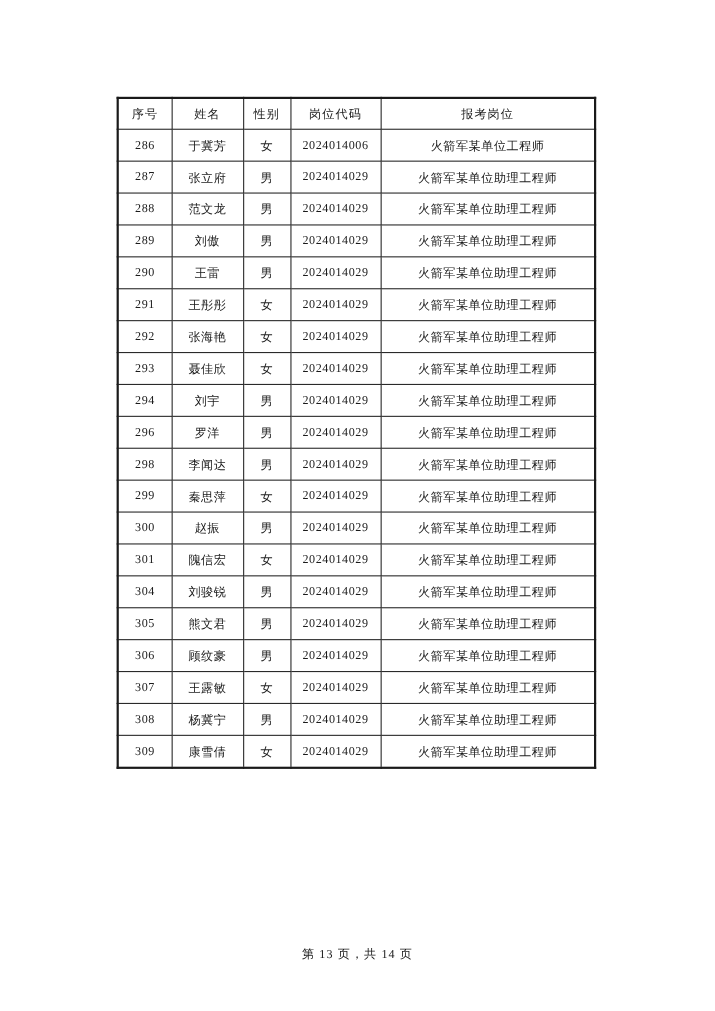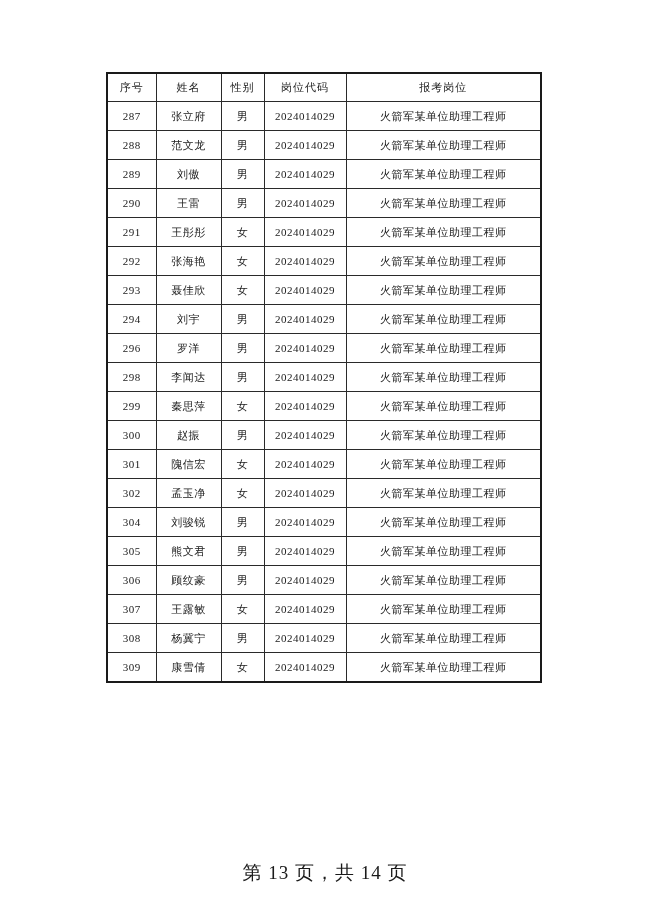--- a/index.html
+++ b/index.html
@@ -20,21 +20,21 @@
     height: 919px;
     background: #ffffff;
     position: relative;
   }
   table.roster {
     border-collapse: collapse;
     table-layout: fixed;
     width: 434px;
     position: absolute;
     left: 106px;
-    top: 72px;
+    top: 88px;
     border: 2px solid #1a1a1a;
   }
   table.roster th,
   table.roster td {
     border: 1px solid #2a2a2a;
     text-align: center;
     vertical-align: middle;
     font-size: 11px;
     font-weight: normal;
     height: 28px;
@@ -51,21 +51,21 @@
   col.c-name   { width: 65px; }
   col.c-gender { width: 43px; }
   col.c-code   { width: 82px; }
   col.c-post   { width: 195px; }
   .footer {
     position: absolute;
     left: 0;
     top: 860px;
     width: 650px;
     text-align: center;
-    font-size: 19px;
+    font-size: 11px;
     letter-spacing: 1px;
     color: #1a1a1a;
   }
 </style>
 </head>
 <body>
 
 <div class="page">
 
   <table class="roster">
@@ -79,20 +79,27 @@
     <thead>
       <tr>
         <th>序号</th>
         <th>姓名</th>
         <th>性别</th>
         <th>岗位代码</th>
         <th>报考岗位</th>
       </tr>
     </thead>
     <tbody id="table-body">
+    <tr>
+      <td>286</td>
+      <td>于冀芳</td>
+      <td>女</td>
+      <td>2024014006</td>
+      <td>火箭军某单位工程师</td>
+    </tr>
 
     <tr>
       <td>287</td>
       <td>张立府</td>
       <td>男</td>
       <td>2024014029</td>
       <td>火箭军某单位助理工程师</td>
     </tr>
 
     <tr>
@@ -186,27 +193,20 @@
     </tr>
 
     <tr>
       <td>301</td>
       <td>隗信宏</td>
       <td>女</td>
       <td>2024014029</td>
       <td>火箭军某单位助理工程师</td>
     </tr>
 
-    <tr>
-      <td>302</td>
-      <td>孟玉净</td>
-      <td>女</td>
-      <td>2024014029</td>
-      <td>火箭军某单位助理工程师</td>
-    </tr>
 
 
     <tr>
       <td>304</td>
       <td>刘骏锐</td>
       <td>男</td>
       <td>2024014029</td>
       <td>火箭军某单位助理工程师</td>
     </tr>
 

